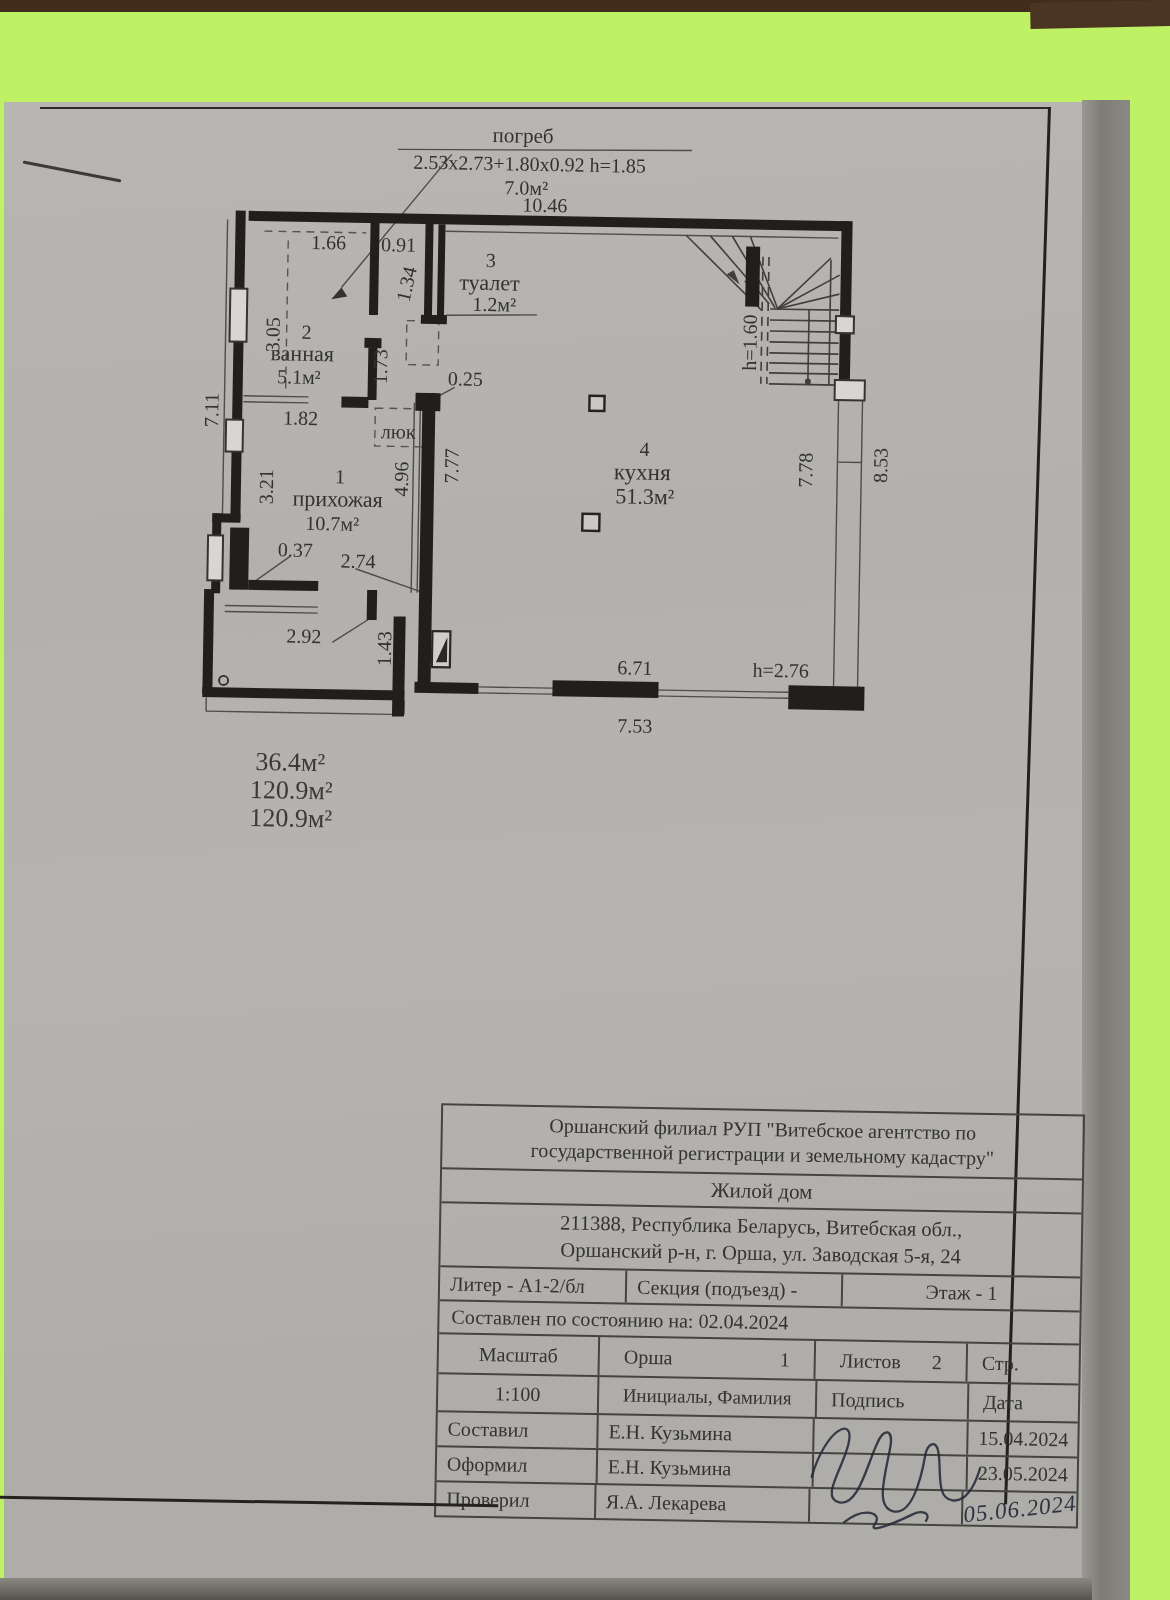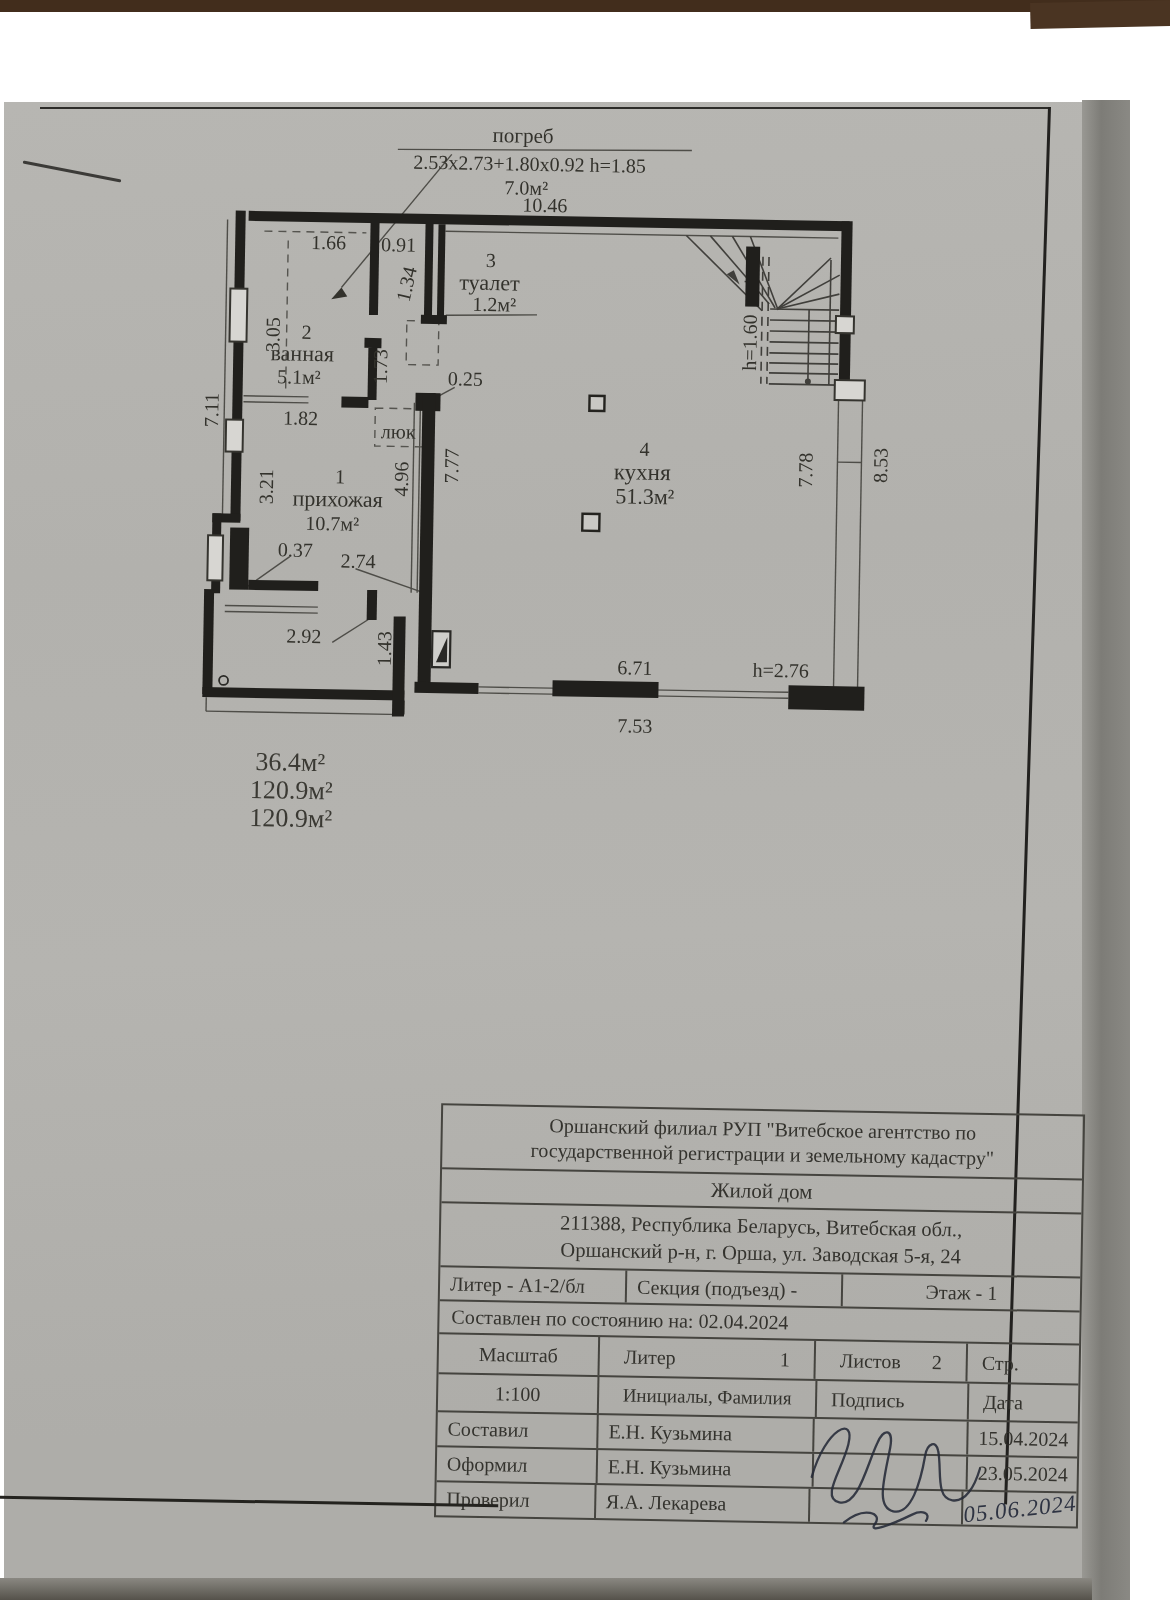--- a/index.html
+++ b/index.html
@@ -1,18 +1,18 @@
 <!DOCTYPE html>
 <html><head>
 <meta charset="utf-8">
 <style>
   html,body{margin:0;padding:0;}
   body{width:1170px;height:1600px;overflow:hidden;background:#ece9e3;
        font-family:"Liberation Serif","DejaVu Serif",serif;}
-  .page{position:relative;width:1170px;height:1600px;overflow:hidden;background:#ffffff;}
+  .page{position:relative;width:1170px;height:1600px;overflow:hidden;background:#bef264;}
   .topband{position:absolute;left:0;top:0;width:1170px;height:12px;background:#422d1c;}
   .topband2{position:absolute;left:1030px;top:0;width:140px;height:26px;background:#4a3422;
             transform:rotate(-1.2deg);transform-origin:right top;}
   .scanbg{position:absolute;left:4px;top:102px;width:1078px;height:1520px;
           background:linear-gradient(177deg,#b7b6b2 0%,#b2b1ad 30%,#b5b4b0 55%,#aeada9 85%);}
   .scanshadow{position:absolute;left:1082px;top:100px;width:48px;height:1500px;
           background:linear-gradient(90deg,#999893,#7d7c77 40%,#8a8984);}
   .scanedge{position:absolute;left:1048px;top:107px;width:3px;height:1398px;background:#22211f;
           transform:rotate(1.8deg);transform-origin:top left;}
   .frametop{position:absolute;left:40px;top:107px;width:1008px;height:2px;background:#2c2b28;}
@@ -246,21 +246,21 @@
       </div>
       <div class="row r-lit">
         <div class="cell pl10" style="width:185px">Литер - А1-2/бл</div>
         <div class="cell pl10" style="width:216px">Секция (подъезд) -</div>
         <div class="cell center" style="flex:1">Этаж - 1</div>
       </div>
       <div class="row r-note">Составлен по состоянию на: 02.04.2024</div>
       <div class="row r-scale">
         <div class="cell center" style="width:159px">Масштаб</div>
         <div class="cell spread" style="width:216px">
-          <span>Литер</span>
+          <span>Орша</span>
           <span>1</span>
         </div>
         <div class="cell spread" style="width:152px">
           <span>Листов</span>
           <span>2</span>
         </div>
         <div class="cell pl14" style="flex:1">Стр.</div>
       </div>
       <div class="row r-init">
         <div class="cell center" style="width:159px">1:100</div>

